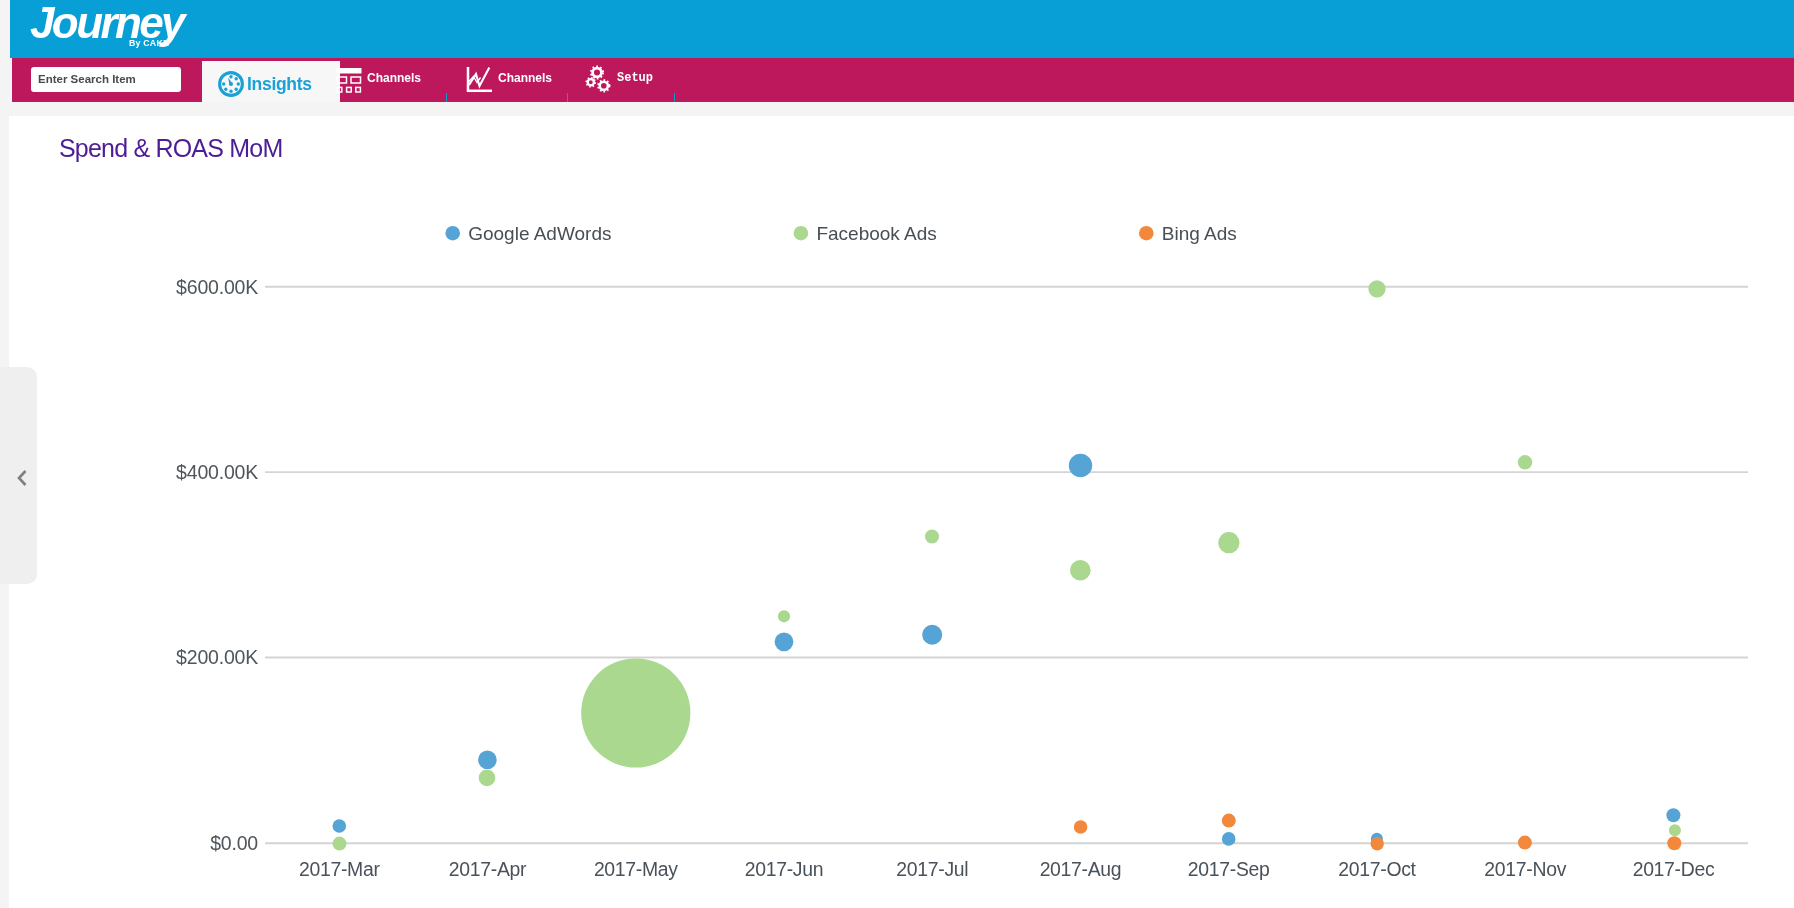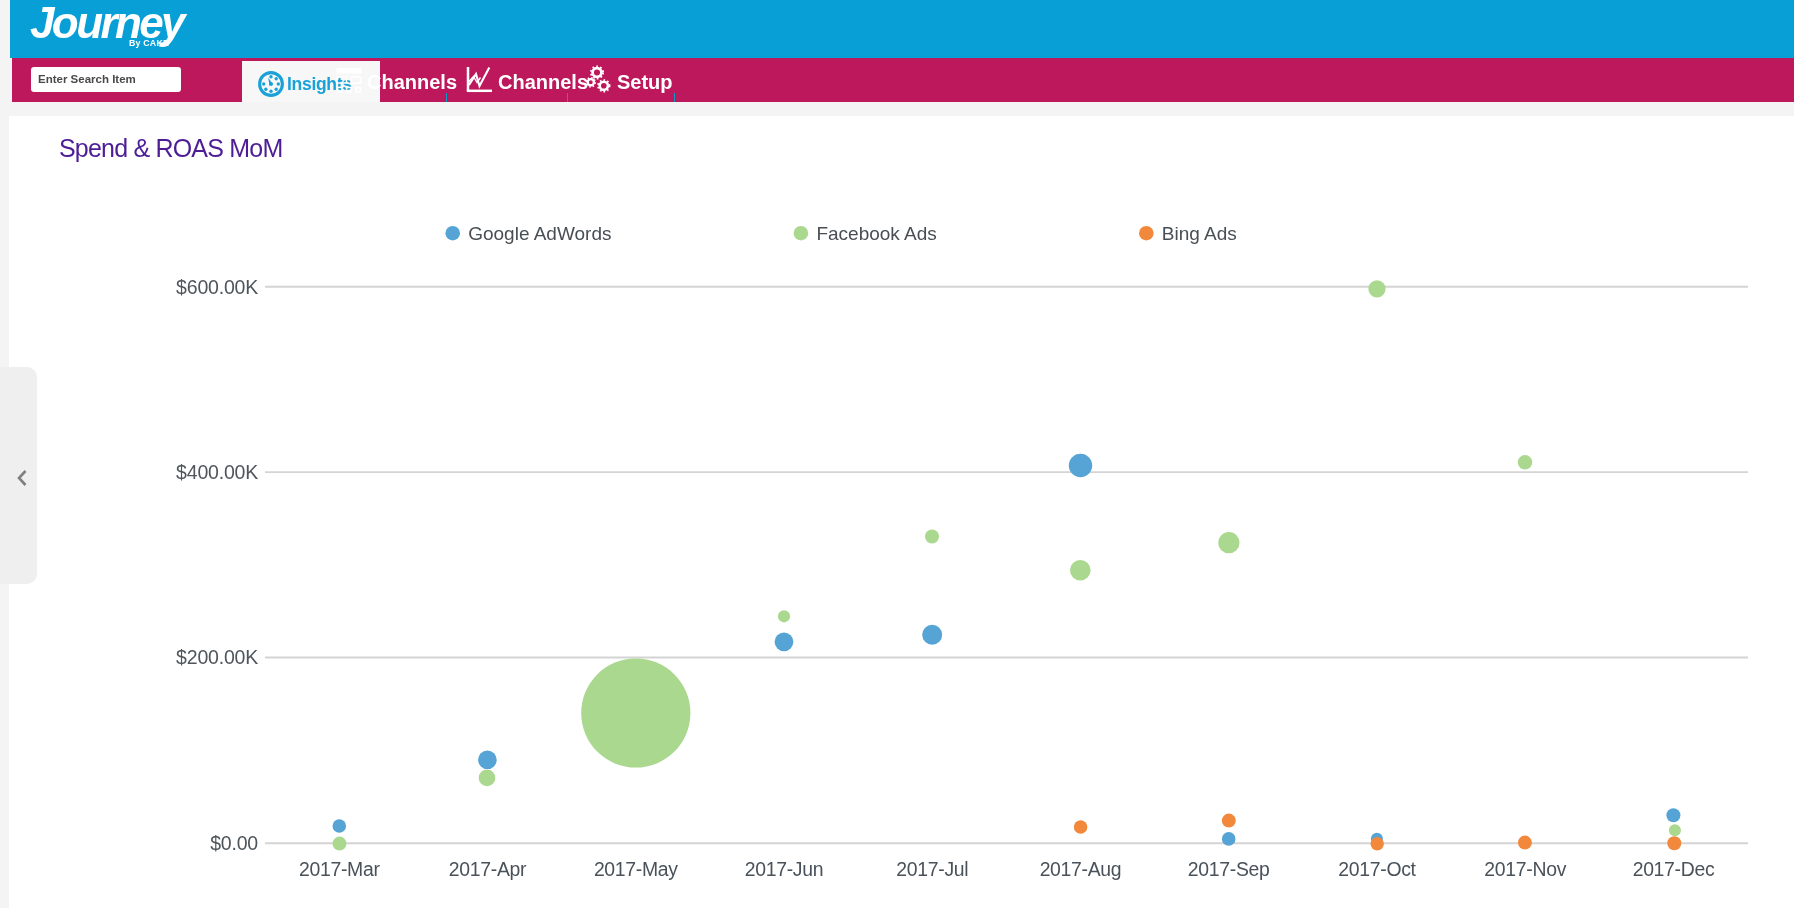--- a/index.html
+++ b/index.html
@@ -5,38 +5,38 @@
   font-family:"Liberation Sans", sans-serif; background:#f4f4f4; }
 .topbar { position:absolute; left:10px; top:0; width:1794px; height:58px; background:#089fd6; }
 .logo { position:absolute; left:20px; top:-2px; color:#fff; font-size:44px; font-weight:bold;
   font-style:italic; letter-spacing:-2.6px; }
 .bycake { position:absolute; left:89px; top:39.5px; white-space:nowrap; width:60px; color:#fff; font-size:8.8px; font-weight:bold;
   font-style:normal; letter-spacing:0.2px;text-align:center; }
 .navbar { position:absolute; left:12px; top:58px; width:1794px; height:44px; background:#be185d; }
 .search { position:absolute; left:19px; top:9px; width:150px; height:25px; background:#fff;
   border-radius:3px; font-size:11.5px; font-weight:bold; color:#4a4a4a; line-height:25px;
   padding-left:7px; }
-.tab { position:absolute; top:0; height:44px; color:#fff; font-weight:bold; font-size:20px; }
+.tab { position:absolute; top:0; height:44px; color:#fff; font-weight:bold; font-size:12px; }
 .tab .lbl { position:absolute; top:13px; }
 .tab.active { background:#f7f7f7; top:3px; height:41px; color:#1aa2d8; font-size:17.5px; letter-spacing:-0.3px; }
 .sep { position:absolute; bottom:0; width:1px; height:9px; background:#0d9cc8; }
 .card { position:absolute; left:9px; top:116px; width:1785px; height:792px; background:#fff; }
 .drawer { position:absolute; left:0; top:367px; width:37px; height:217px; background:#efefef;
   border-radius:0 10px 10px 0; }
 .title { position:absolute; left:59px; top:134px; font-size:25px; letter-spacing:-0.8px; color:#4c1d95; }
 .chart { position:absolute; left:0; top:0; }
 </style></head>
 <body>
 <div class="card"></div>
 <div class="topbar">
   <div class="logo">Journey<span class="bycake">By CAKE</span></div>
 </div>
 <div class="navbar">
   <div class="search">Enter Search Item</div>
-  <div class="tab active" style="left:190px; width:138px;margin-left:40px;">
+  <div class="tab active" style="left:190px; width:138px;">
     <svg style="position:absolute;left:15.5px;top:10px" width="26" height="26" viewBox="0 0 26 26">
       <circle cx="13" cy="13" r="11.4" fill="none" stroke="#1aa2d8" stroke-width="3.1"></circle>
       <g fill="#1aa2d8">
         <circle cx="13" cy="5.7" r="1.7"></circle>
         <circle cx="18.2" cy="7.8" r="1.7"></circle>
         <circle cx="20.3" cy="13" r="1.7"></circle>
         <circle cx="18.2" cy="18.2" r="1.7"></circle>
         <circle cx="13" cy="20.3" r="1.7"></circle>
         <circle cx="7.8" cy="18.2" r="1.7"></circle>
         <circle cx="5.7" cy="13" r="1.7"></circle>
@@ -61,21 +61,21 @@
   <div class="tab" style="left:435px; width:121px;">
     <svg style="position:absolute;left:19px;top:7px" width="28" height="29" viewBox="0 0 28 29">
       <path d="M2 2 L2 26" stroke="#fff" stroke-width="2.5" fill="none"></path>
       <path d="M0.8 25.8 L26 25.8" stroke="#fff" stroke-width="2.5" fill="none"></path>
       <path d="M3 20 L10 9 L13.5 21 L23.3 2.5" stroke="#fff" stroke-width="2.1" fill="none"></path>
       <path d="M2.5 17 L7.5 11.5 L11 17.5 L14.5 12.5" stroke="#fff" stroke-width="1.4" fill="none"></path>
     </svg>
     <span class="lbl" style="left:51px;">Channels</span>
     <div class="sep" style="left:120px;"></div>
   </div>
-  <div class="tab" style="left:556px; width:107px;">
+  <div class="tab" style="left:556px; width:107px;font-family:Liberation Mono, monospace;">
     <svg style="position:absolute;left:16px;top:7px" width="30" height="31" viewBox="0 0 30 31">
       <g fill="none" stroke="#fff">
         <circle cx="13" cy="7.5" r="4.4" stroke-width="2.7"></circle>
         <circle cx="13" cy="7.5" r="6.1" stroke-width="1.9" stroke-dasharray="1.7 2.2"></circle>
         <circle cx="6.8" cy="17.3" r="3.1" stroke-width="2.3"></circle>
         <circle cx="6.8" cy="17.3" r="4.5" stroke-width="1.7" stroke-dasharray="1.5 2"></circle>
         <circle cx="19.8" cy="20.8" r="4.1" stroke-width="2.6"></circle>
         <circle cx="19.8" cy="20.8" r="5.7" stroke-width="1.9" stroke-dasharray="1.6 2.1"></circle>
       </g>
     </svg>

